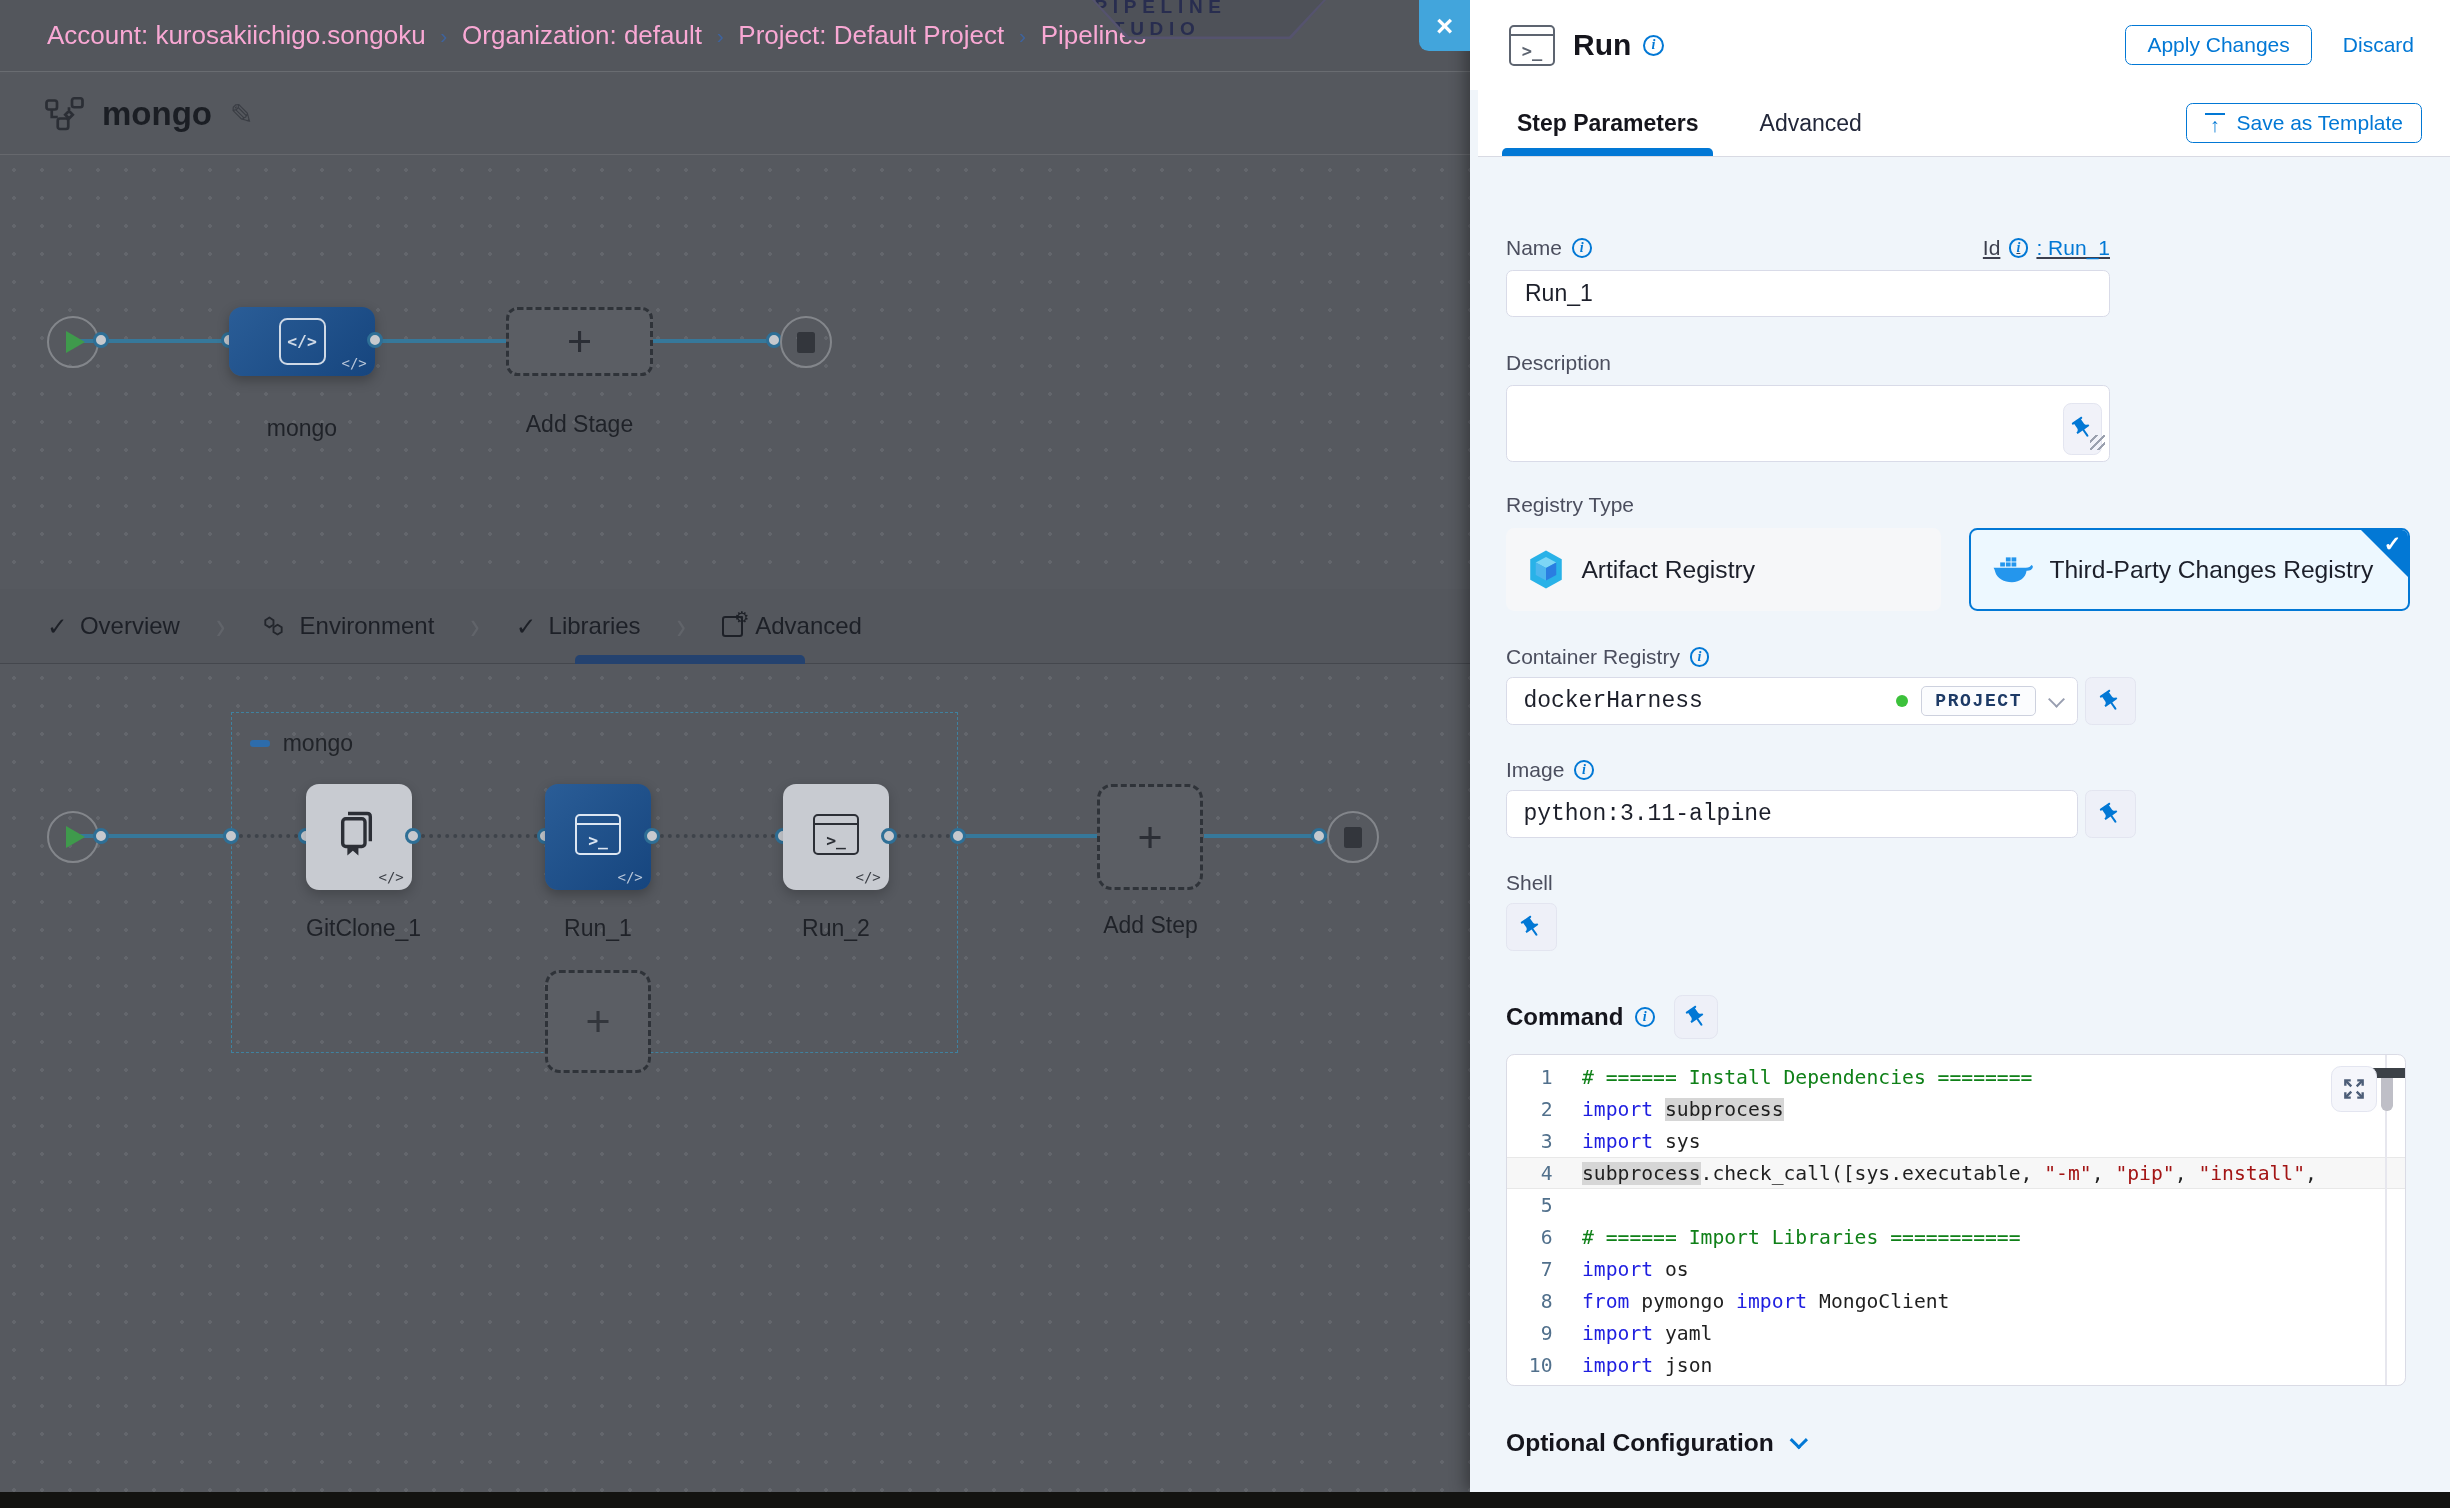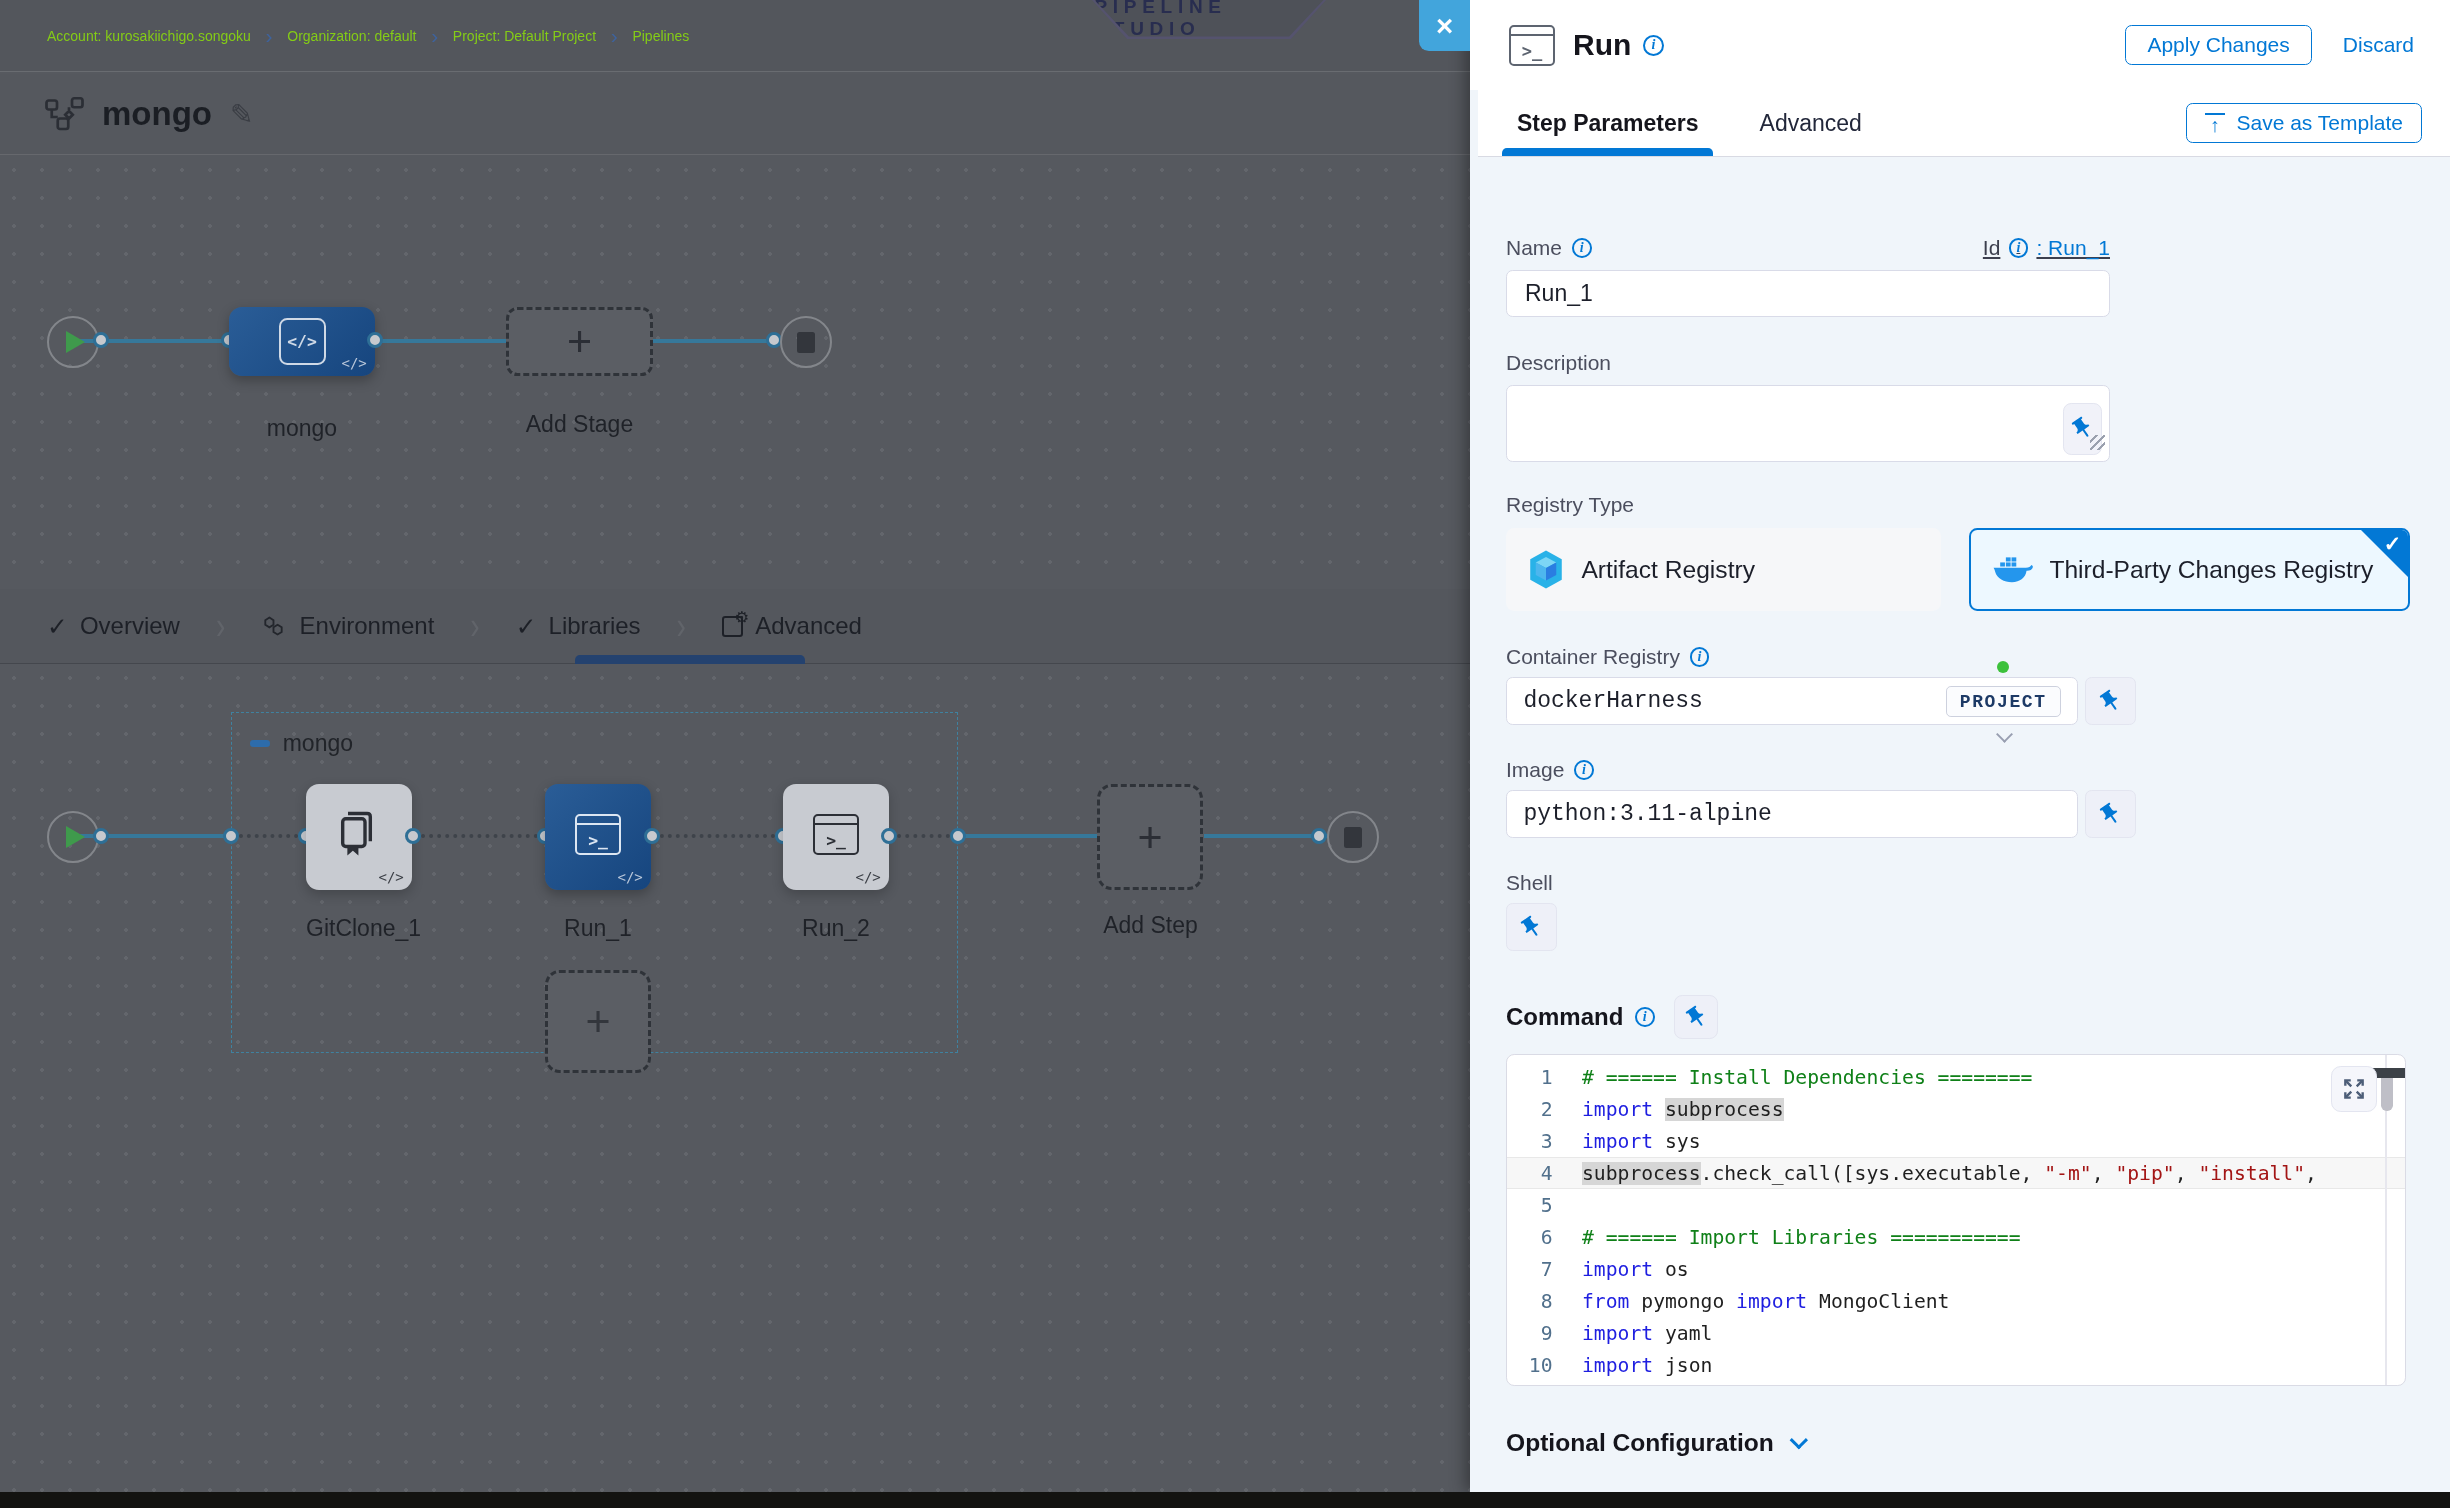--- a/index.html
+++ b/index.html
@@ -3,21 +3,21 @@
 <meta charset="utf-8">
 <style>
   * { margin:0; padding:0; box-sizing:border-box; }
   html,body { width:2450px; height:1508px; overflow:hidden; background:#111; }
   body { font-family:"Liberation Sans", sans-serif; position:relative; }
   .screen { position:absolute; inset:0; width:2450px; height:1508px; }
 
   
   .left { position:absolute; left:0; top:0; width:1472px; height:1492px; background:#56595f; overflow:hidden; }
   .topbar { position:absolute; left:0; top:0; width:100%; height:72px; background:#53565c; border-bottom:1.6px solid #696c71; display:flex; align-items:center; padding-left:47px; }
-  .crumb { color:#84cc16; font-size:14px; cursor:pointer; }
+  .crumb { color:#f9a8d4; font-size:26px; cursor:pointer; }
   .crumb-sep { color:#3e639e; font-size:21px; margin:0 14.7px; }
   .titlebar { position:absolute; left:0; top:74px; width:100%; height:81px; background:#55585e; border-bottom:1.6px solid #66686d; display:flex; align-items:center; padding-left:45px; }
   .pipe-title { font-size:33px; font-weight:bold; color:#1b1e24; margin:0 6.6px 0 18px; }
   .pencil { color:#3a3d44; font-size:28px; margin-left:11.5px; }
   .toggle { position:absolute; left:1079px; top:103px; width:206px; height:29.5px; border:1.6px solid #74767c; border-radius:16.4px; display:flex; }
   .tg-seg { flex:1; display:flex; align-items:center; justify-content:center; font-size:16.4px; font-weight:bold; letter-spacing:1.6px; color:#42464e; border-radius:14.7px; cursor:pointer; }
   .tg-seg.on { background:#23272f; color:#90949c; }
   .studio-badge { position:absolute; left:1092px; top:0; width:234px; height:39px; clip-path:polygon(0 0,100% 0,85% 100%,15% 100%); background:#55536e; z-index:3; }
   .studio-badge-in { position:absolute; left:2.5px; top:0; right:2.5px; bottom:2.5px; clip-path:polygon(0 0,100% 0,85% 100%,15% 100%); background:#4e5158; display:flex; align-items:center; justify-content:center; font-size:19px; font-weight:bold; letter-spacing:5.7px; color:#282d4f; }
 
@@ -375,21 +375,21 @@
         </div>
       </div>
 
       <div class="f-label" style="margin-top:34px;">
         <span>Container Registry</span>
         <span class="info-ic" style="width:19.7px;height:19.7px;">i</span>
       </div>
       <div class="inp-row">
         <div class="fake-input">
           <span>dockerHarness</span>
-          <span style="margin-left:auto; display:flex; align-items:center; gap:13px;flex-direction:column;">
+          <span style="margin-left:auto; display:flex; align-items:center; gap:13px;">
             <span class="gdot"></span>
             <span class="scope-badge">PROJECT</span>
             <span class="chev"></span>
           </span>
         </div>
         <div class="pin-btn">
           <svg class="pin-svg" width="24.6" height="24.6" viewBox="0 0 24 24" fill="#0278d5">
               <path d="M16 9V4h1c.55 0 1-.45 1-1s-.45-1-1-1H7c-.55 0-1 .45-1 1s.45 1 1 1h1v5c0 1.66-1.34 3-3 3v2h5.97v7l1 1 1-1v-7H19v-2c-1.66 0-3-1.34-3-3z"></path>
             </svg>
         </div>

